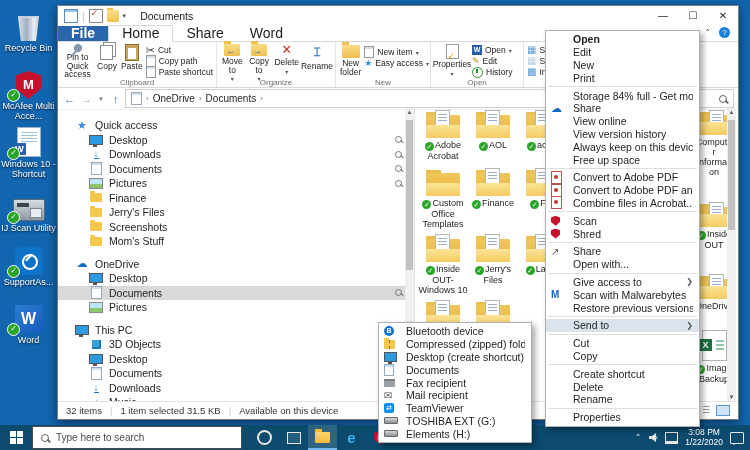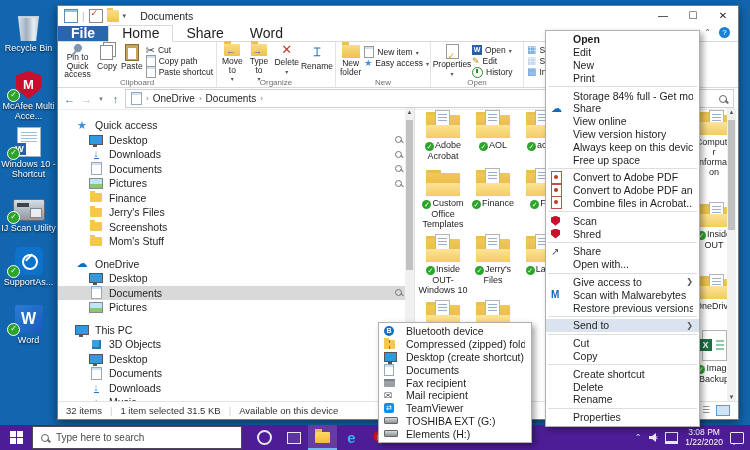--- a/index.html
+++ b/index.html
@@ -166,21 +166,21 @@
   .mi-zip::before{content:"";position:absolute;left:0;top:-2px;width:5px;height:2px;background:#f5c84c;}
   .mi-zip::after{content:"";position:absolute;left:5px;top:0;bottom:0;border-left:1px dashed #8a6d20;}
   .mi-monitor{width:11px;height:8px;background:#2f9ae0;border:1px solid #555;position:relative;}
   .mi-monitor::after{content:"";position:absolute;left:3px;bottom:-3px;width:4px;height:2px;background:#555;}
   .mi-doc{width:8px;height:10px;background:#fff;border:1px solid #98a8b8;box-shadow:inset 0 2px 0 #cfe0ef;}
   .mi-fax{width:11px;height:8px;background:#9aa0a6;border-radius:1px;box-shadow:inset 0 2px 0 #7a8187;}
   .mi-mail{color:#555;font-size:10px;}
   .mi-tv{width:10px;height:10px;border-radius:2px;background:#0e8ee9;color:#fff;font-size:7px;line-height:10px;text-align:center;}
   .mi-drive{width:12px;height:5px;background:linear-gradient(#d4d8db,#8b9196);border:1px solid #666;border-radius:1px;}
   
-  .taskbar{position:absolute;left:0;bottom:0;width:750px;height:25px;background:#4c1d95;display:flex;align-items:center;z-index:30;}
+  .taskbar{position:absolute;left:0;bottom:0;width:750px;height:25px;background:#0c4a6e;display:flex;align-items:center;z-index:30;}
   .tstart{width:32px;height:25px;display:flex;align-items:center;justify-content:center;}
   .winlogo{display:grid;grid-template-columns:6px 6px;grid-template-rows:6px 6px;gap:1px;}
   .winlogo span{background:#fff;}
   .tsearch{width:192px;height:21px;background:#fff;border:1px solid #4a4d52;display:flex;align-items:center;gap:7px;
     padding:0 8px;font-size:10px;color:#4a4a4a;}
   .tico{width:29px;height:25px;display:flex;align-items:center;justify-content:center;position:relative;}
   .tico.active{background:rgba(255,255,255,.14);box-shadow:inset 0 -2px 0 #76b9ed;}
   .cortana{width:11px;height:11px;border:2px solid #e8e8e8;border-radius:50%;}
   .taskview{width:12px;height:10px;border:1px solid #e8e8e8;position:relative;background:rgba(255,255,255,.1);}
   .tfolder{width:15px;height:11px;background:linear-gradient(#ffd965,#f5b93c);border-radius:1px;position:relative;}
@@ -316,21 +316,21 @@
               <span class="ri-arrowL">←</span>
             </span>
           <span>Move to</span>
             <span class="caret">▾</span>
         </div>
         <div class="bigbtn" style="width:26px">
           <span class="bicon" style="position:relative">
               <span class="ri-folder"></span>
               <span class="ri-arrowL">→</span>
             </span>
-          <span>Type to</span>
+          <span>Copy to</span>
             <span class="caret">▾</span>
         </div>
         <div class="bigbtn" style="width:26px">
           <span class="bicon">
               <span class="ri-del">✕</span>
             </span>
           <span>Delete</span>
             <span class="caret">▾</span>
         </div>
         <div class="bigbtn" style="width:28px">

